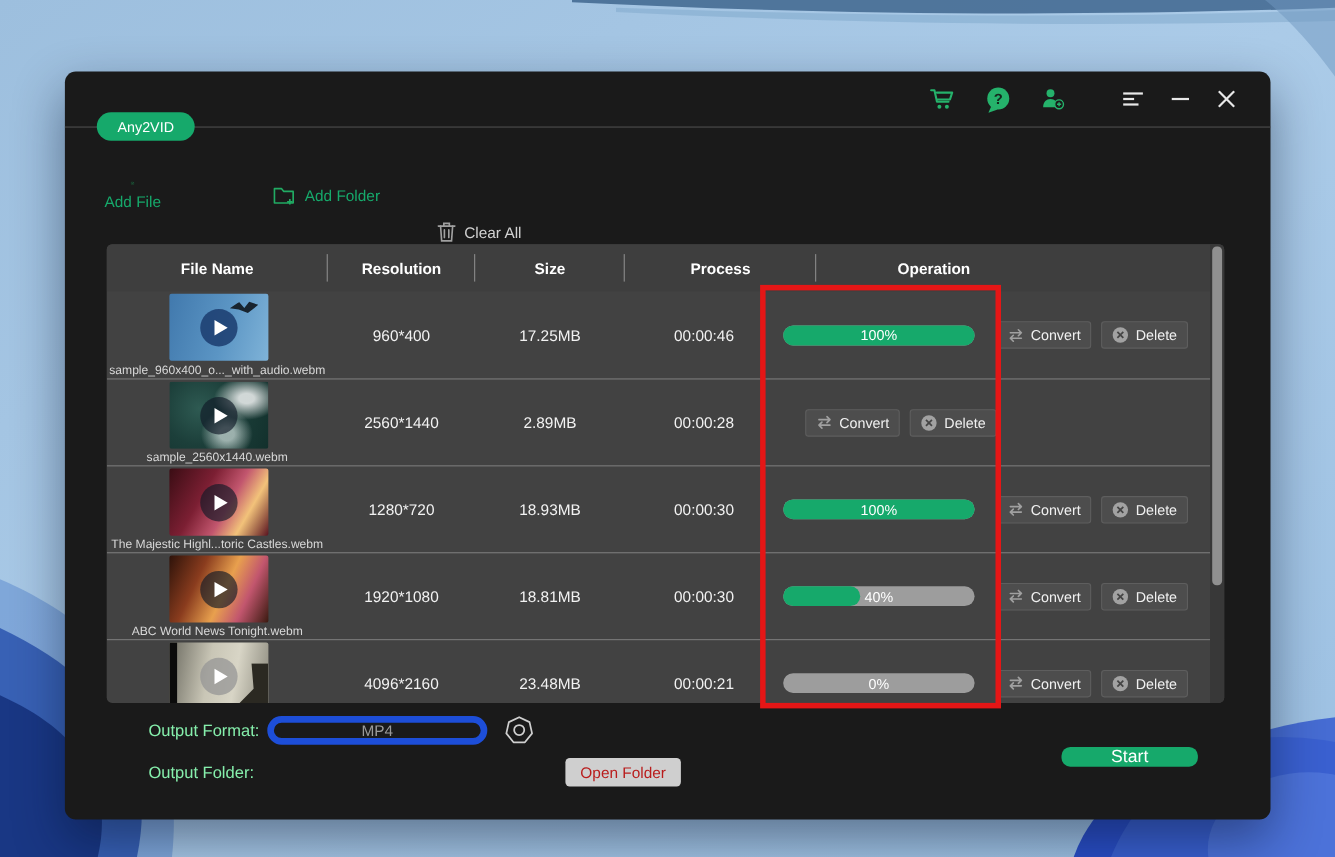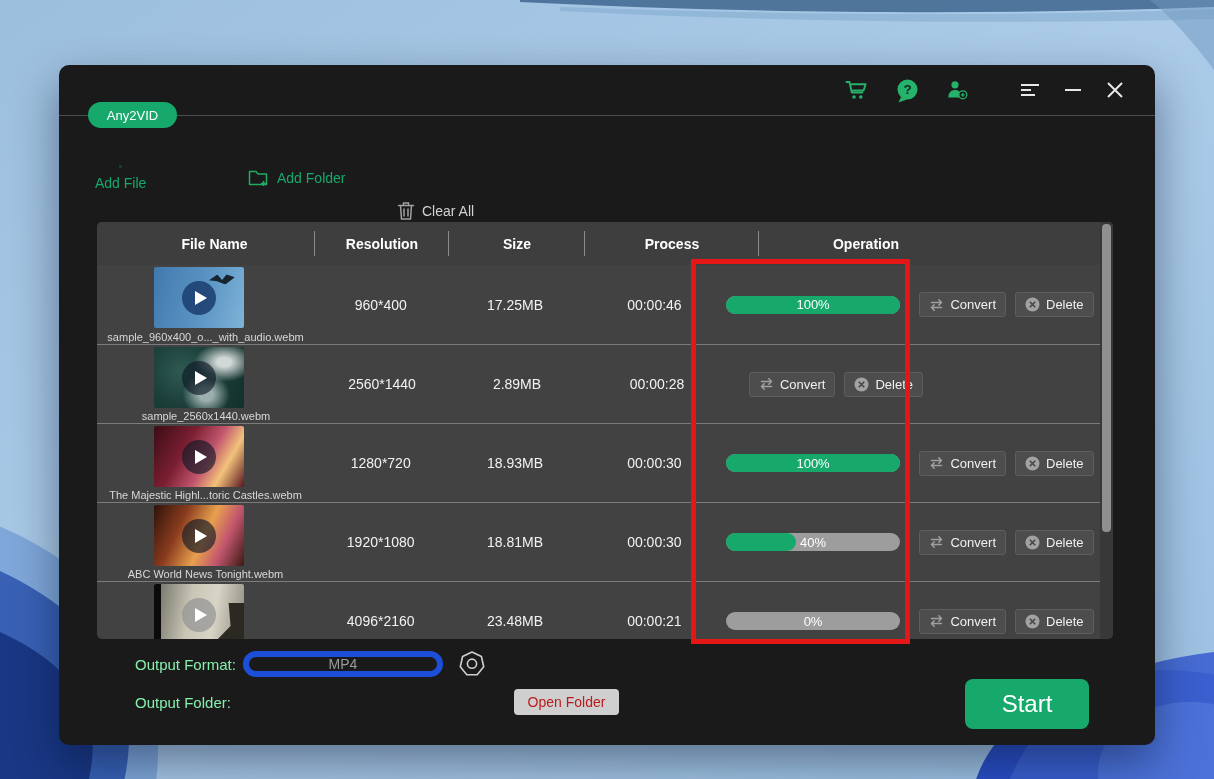--- a/index.html
+++ b/index.html
@@ -27,21 +27,21 @@
   .tb-add-folder{left:189px;color:var(--accent,#16a96b);}
   .tb-clear{left:338px;color:#d2d2d2;margin-top:33px;}
 
   
   .table{position:absolute;left:38px;top:157px;width:1016px;height:417px;
     background:#424242;border-radius:5px;overflow:hidden;}
   .thead{display:flex;height:43px;background:#3e3e3e;align-items:center;
     color:#fff;font-size:14px;font-weight:bold;}
   .th{position:relative;display:flex;align-items:center;justify-content:center;height:100%;}
   .th:not(:last-child)::after{content:"";position:absolute;right:0;top:9px;bottom:9px;width:1px;background:#8a8a8a;}
-  .c0{width:201px;padding-left:17px;} .c1{width:134px;} .c2{width:136px;} .c3{width:144px;} .c4{width:174px;} .c5{width:214px;}
+  .c0{width:201px;} .c1{width:134px;} .c2{width:136px;} .c3{width:144px;} .c4{width:174px;} .c5{width:214px;}
   .tbody{height:374px;overflow:hidden;}
   .row{display:flex;height:79px;align-items:center;box-sizing:border-box;}
   .row + .row{border-top:1px solid #7b7b7b;}
   .cell{display:flex;align-items:center;justify-content:center;color:#f2f2f2;font-size:14px;height:100%;}
   .c-file{position:relative;}
   .thumb{position:absolute;left:57px;top:2px;width:90px;height:61px;border-radius:2px;
     display:flex;align-items:center;justify-content:center;overflow:hidden;}
   .thumb-0{background:linear-gradient(105deg,#4179ad 0%,#5b95c4 55%,#7fb3d8 100%);}
   .thumb-0::after{content:"";position:absolute;top:7px;right:9px;width:26px;height:11px;background:#18242f;
     clip-path:polygon(0 40%,35% 0,50% 55%,70% 10%,100% 45%,60% 100%,30% 60%);transform:rotate(-8deg);}
@@ -80,22 +80,22 @@
     border-radius:13px;background:transparent;color:#9a9a9a;font-size:14px;
     display:flex;align-items:center;justify-content:center;box-sizing:border-box;}
   .gear-btn{position:absolute;left:398px;top:584px;width:30px;height:30px;background:none;border:none;padding:0;}
   .folder-group{position:absolute;left:188px;top:624px;height:26px;display:flex;border-radius:13px;overflow:hidden;}
   .folder-path{width:182px;background:#d8d8d8;color:#2b2b2b;font-size:13px;
     display:flex;align-items:center;justify-content:center;white-space:nowrap;}
   .dots-btn{width:63px;background:#cbcbcb;border:none;color:#3a3a3a;font-size:14px;letter-spacing:2px;
     display:flex;align-items:center;justify-content:center;font-family:inherit;}
   .open-folder-btn{position:absolute;left:455px;top:624px;width:105px;height:26px;background:#cfcfcf;
     border:none;border-radius:4px;color:#b91c1c;font-size:14px;font-family:inherit;}
-  .start-btn{position:absolute;left:906px;top:614px;width:124px;height:50px;border:none;border-radius:8px;
-    background:var(--accent,#16a96b);color:#fff;font-size:24px;font-family:inherit;}
+  .start-btn{position:absolute;left:906px;top:614px;width:124px;height:18px;border:none;border-radius:8px;
+    background:var(--accent,#16a96b);color:#fff;font-size:16px;font-family:inherit;}
 
   
   .red-rect{position:absolute;left:691px;top:259px;width:209px;height:375px;
     border:5px solid var(--hl,#e51616);z-index:5;}
   svg{display:block;}
 </style>
 </head>
 <body>
 
 <div class="screen" style="--accent: #16a96b; --track: #9d9d9d; --hl: #e51616;">

